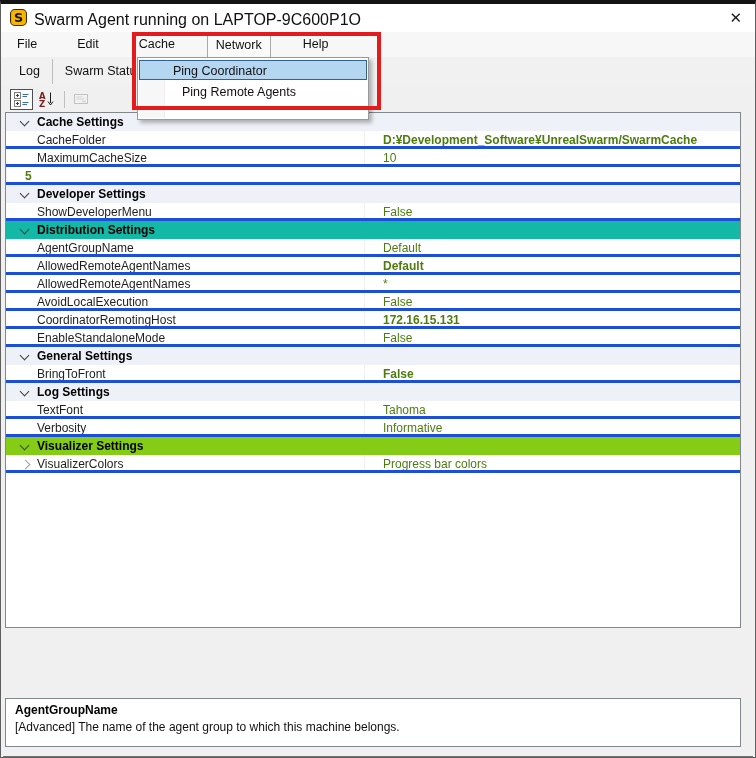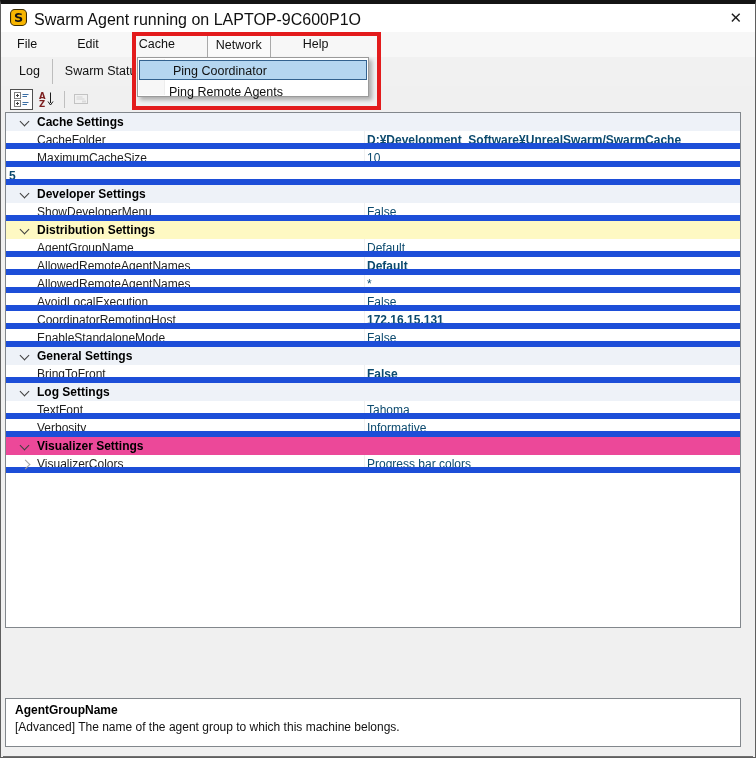--- a/index.html
+++ b/index.html
@@ -20,38 +20,38 @@
   
   .toolbar{position:absolute;left:4px;top:82px;width:736px;height:26px;background:#f0f0f0;display:flex;align-items:center;padding-left:5px;box-sizing:border-box;}
   .tb-btn{width:23px;height:21px;display:flex;align-items:center;justify-content:center;margin-right:2px;}
   .tb-btn.selected{background:#fdfdfd;border:1px solid #4f4f4f;box-sizing:border-box;}
   .tb-btn.disabled{opacity:.55;}
   .tb-sep{width:1px;height:17px;background:#bfbfbf;margin:0 4px;}
   
   .gridpanel{position:absolute;left:4px;top:108px;width:736px;height:516px;background:#fff;border:1px solid #82878c;box-sizing:border-box;overflow:hidden;font-size:12px;}
   .grid-row{position:relative;height:18px;line-height:18px;display:flex;box-sizing:border-box;white-space:nowrap;}
   .grid-row.category{background:#eef2f8;font-weight:bold;color:#000;}
-  .grid-row.prop{border-bottom:6px solid #1d4ed8;color:#1e1e1e;}
+  .grid-row.prop{border-bottom:3px solid #1d4ed8;color:#1e1e1e;}
   .cell-name{width:358px;padding-left:31px;box-sizing:border-box;overflow:hidden;}
-  .cell-value{flex:1;padding-left:2px;border-left:1px solid #f0f0f0;overflow:hidden;color:#0c4a6e;}
+  .cell-value{flex:1;padding-left:18px;border-left:1px solid #f0f0f0;overflow:hidden;color:#4d7c0f;}
   .cell-value.bold{font-weight:bold;}
   .chev{position:absolute;left:15px;top:5px;width:6px;height:6px;border-right:1.4px solid #3f3f3f;border-bottom:1.4px solid #3f3f3f;transform:rotate(45deg);}
   .chev.right{left:16px;top:6px;border-color:#a0a0a0;transform:rotate(-45deg);}
   
   .splitter{position:absolute;left:4px;top:690px;width:736px;height:4px;background:#f0f0f0;}
   .helppane{position:absolute;left:4px;top:694px;width:736px;height:49px;background:#fff;border:1px solid #82878c;box-sizing:border-box;padding:4px 9px;}
   .help-title{font-size:12px;font-weight:bold;color:#000;}
   .help-text{font-size:12px;color:#121212;margin-top:3px;}
   
   .bottomstrip{position:absolute;left:0;top:743px;width:100%;height:15px;background:#f0f0f0;}
   .bottomline{position:absolute;left:2px;right:2px;top:9px;height:1px;background:#707070;}
   
   .dropdown{position:absolute;left:136px;top:53px;width:230px;background:#fff;border:1px solid #9a9a9a;box-shadow:3px 3px 4px rgba(0,0,0,.28);z-index:50;padding:1px 0;}
   .dd-gutter{position:absolute;left:1px;top:1px;bottom:1px;width:25px;background:#f7f7f7;border-right:1px solid #ededed;}
-  .dd-item{position:relative;height:14px;line-height:22px;padding-left:31px;font-size:12.5px;color:#111;}
+  .dd-item{position:relative;height:37px;line-height:22px;padding-left:44px;font-size:12.5px;color:#111;}
   .dd-item.hl{height:20px;line-height:20px;margin:1px 1px;box-sizing:border-box;padding-left:33px;}
   
   .annotation{position:absolute;left:131px;top:28px;width:249px;height:78px;box-sizing:border-box;border:4px solid #e31b1c;z-index:60;pointer-events:none;}
 </style>
 </head>
 <body>
 
 <div class="window">
 
   <div class="titlebar">
@@ -124,21 +124,21 @@
         <span class="cell-value bold">5</span>
       </div>
       <div class="grid-row category" style="background: rgb(238, 242, 248);">
         <span class="chev"></span>
         <span class="cell-name">Developer Settings</span>
       </div>
       <div class="grid-row prop">
         <span class="cell-name">ShowDeveloperMenu</span>
         <span class="cell-value">False</span>
       </div>
-      <div class="grid-row category" style="background: #fef9c3;">
+      <div class="grid-row category" style="background: #14b8a6;">
         <span class="chev"></span>
         <span class="cell-name">Distribution Settings</span>
       </div>
       <div class="grid-row prop">
         <span class="cell-name">AgentGroupName</span>
         <span class="cell-value">Default</span>
       </div>
       <div class="grid-row prop">
         <span class="cell-name">AllowedRemoteAgentNames</span>
         <span class="cell-value bold">Default</span>
@@ -172,21 +172,21 @@
         <span class="cell-name">Log Settings</span>
       </div>
       <div class="grid-row prop">
         <span class="cell-name">TextFont</span>
         <span class="cell-value">Tahoma</span>
       </div>
       <div class="grid-row prop">
         <span class="cell-name">Verbosity</span>
         <span class="cell-value">Informative</span>
       </div>
-      <div class="grid-row category" style="background: #ec4899;">
+      <div class="grid-row category" style="background: #84cc16;">
         <span class="chev"></span>
         <span class="cell-name">Visualizer Settings</span>
       </div>
       <div class="grid-row prop">
         <span class="chev right"></span>
         <span class="cell-name">VisualizerColors</span>
         <span class="cell-value">Progress bar colors</span>
       </div>
     </div>
 

